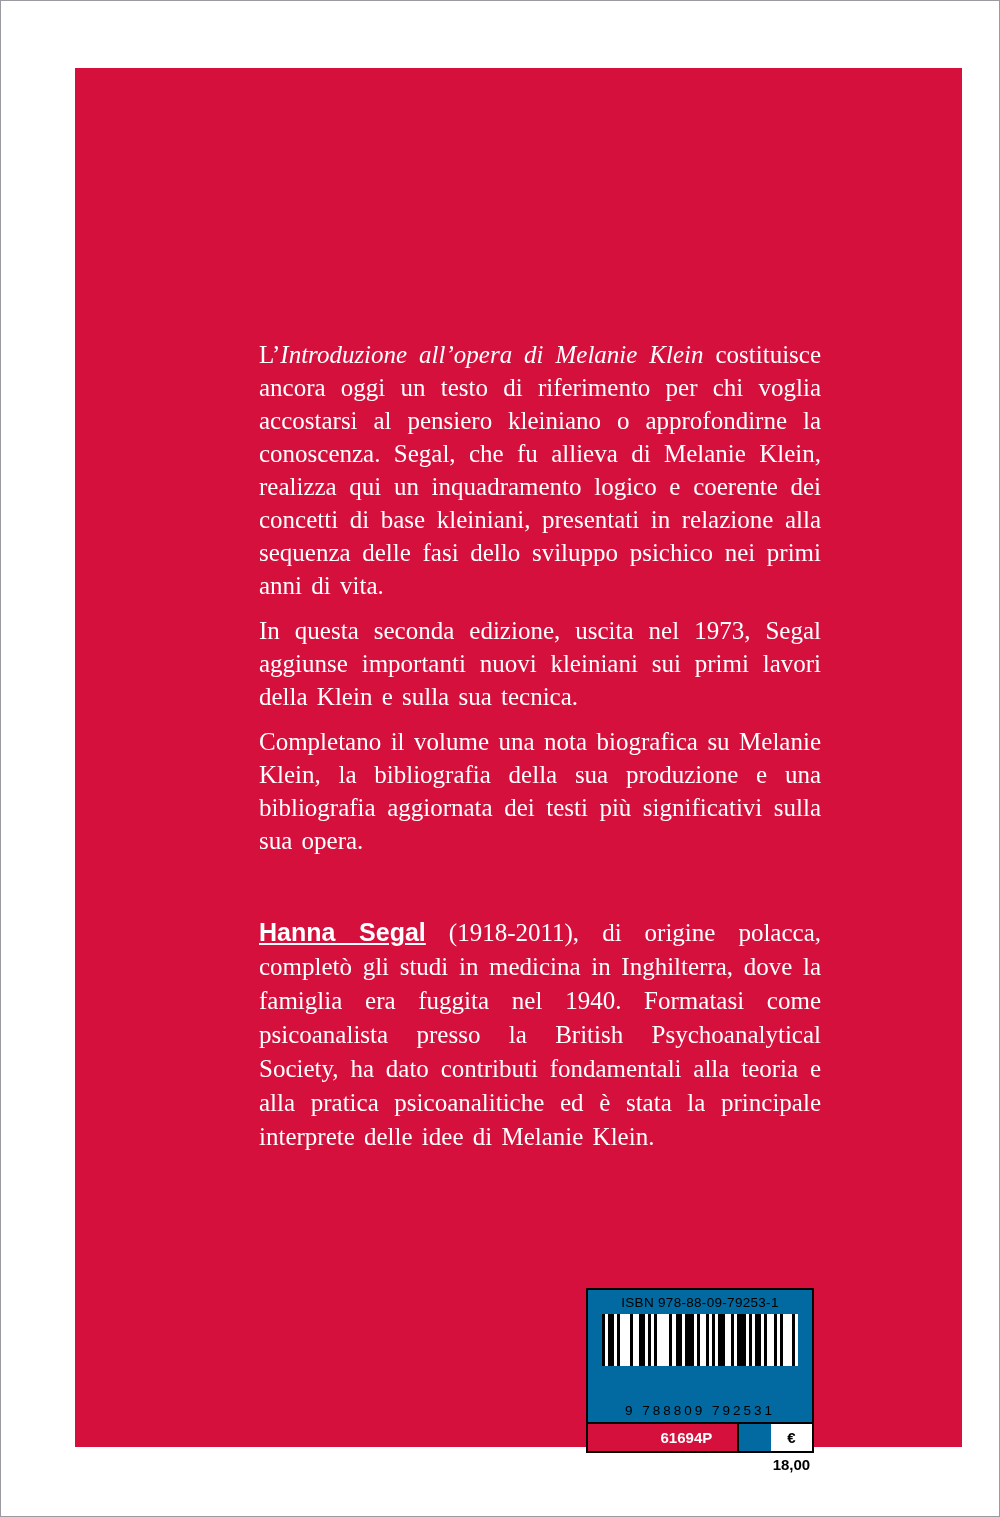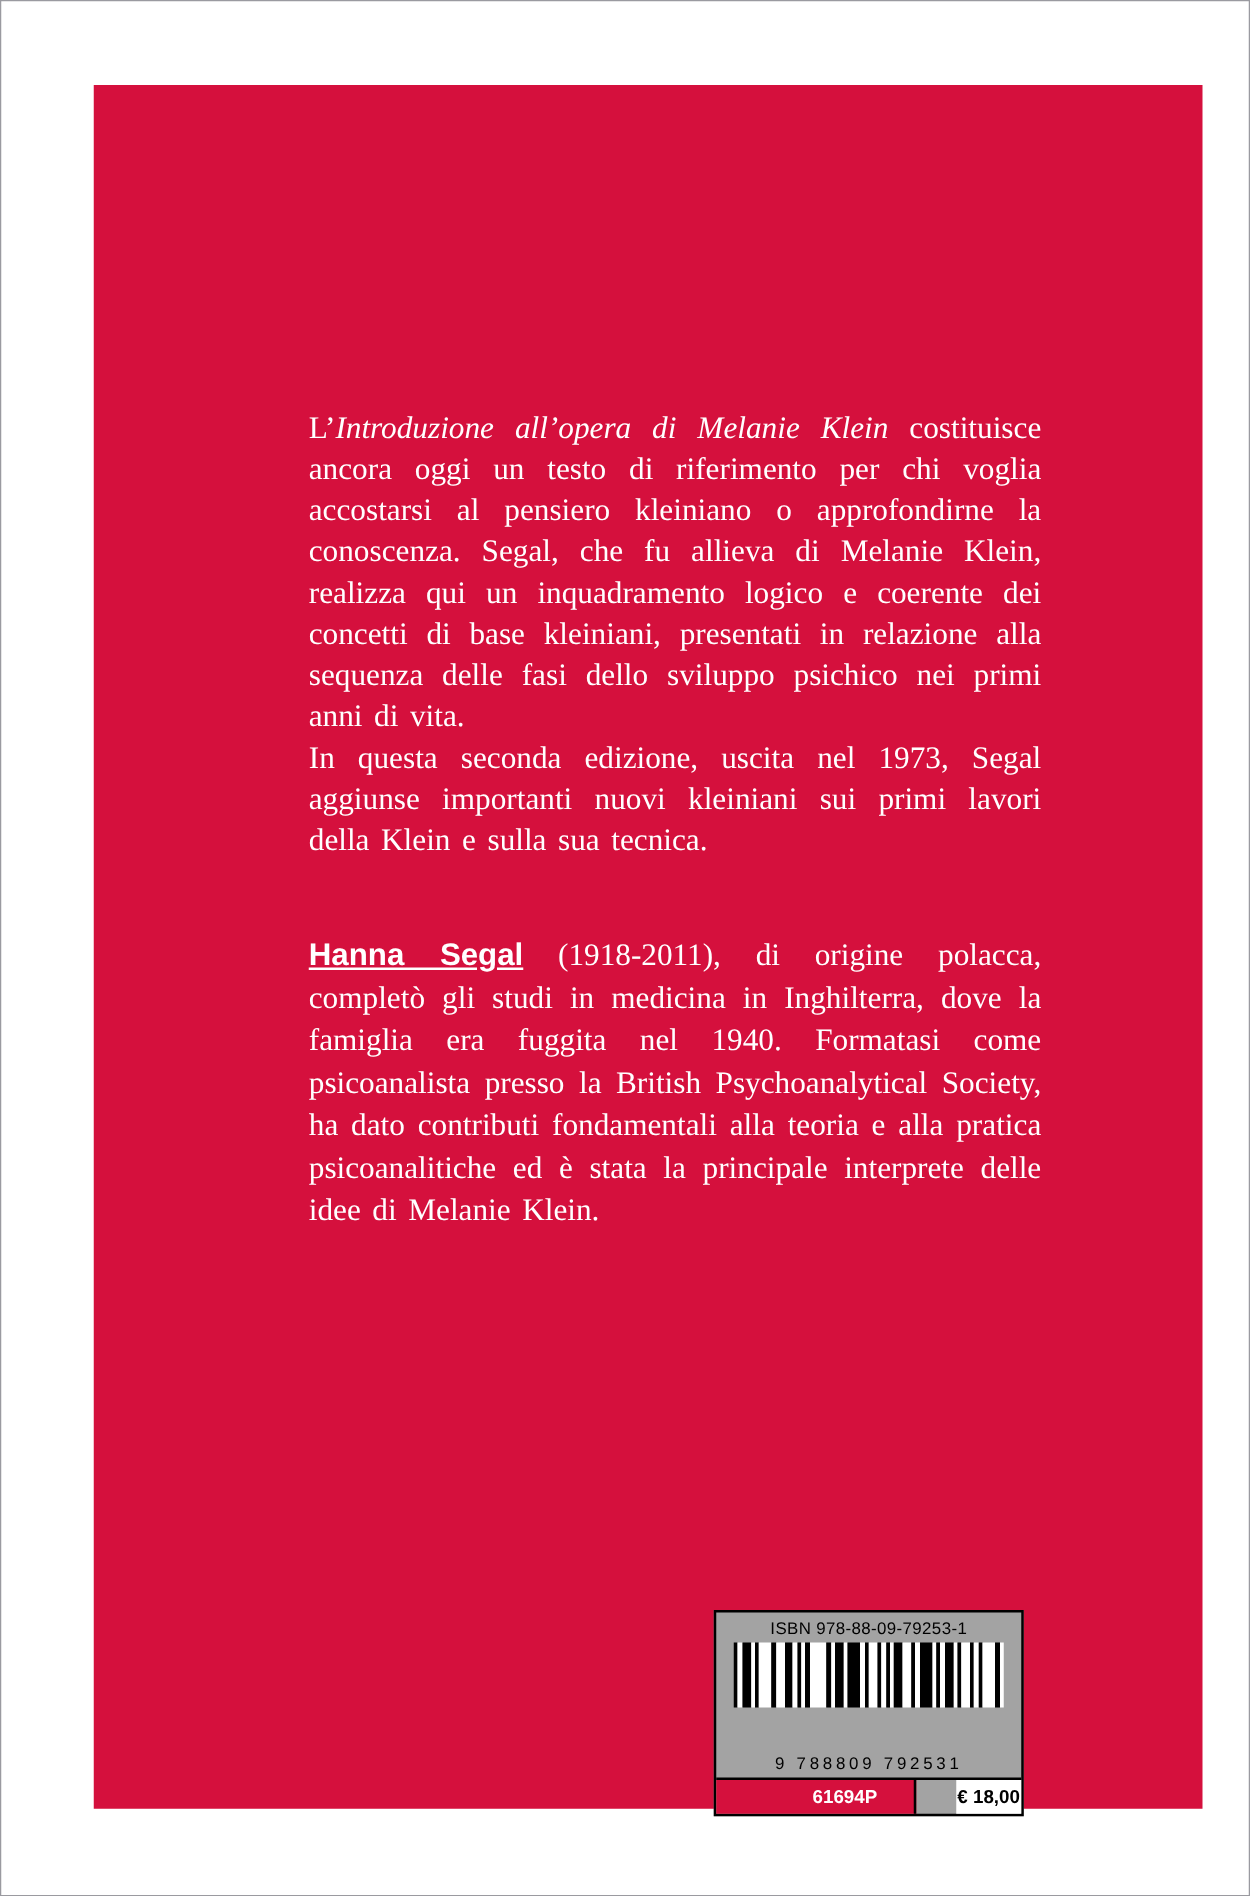--- a/index.html
+++ b/index.html
@@ -22,42 +22,42 @@
     width: 887px; height: 1379px;
     background: #d5103d;
   }
   .text-block {
     position: absolute;
     left: 172px; top: 258px;
     width: 586px;
     color: #ffffff;
   }
   .para {
-    margin: 0;
+    margin: 12px;
     font-size: 25px;
     line-height: 33px;
     text-align: justify;
     word-spacing: 3px;
   }
   .para i { font-style: italic; }
   .bio {
     margin-top: 58px;
     line-height: 34px;
   }
   .author {
     font-family: "Liberation Sans", sans-serif;
     font-weight: 700;
     font-style: normal;
     text-decoration: underline;
   }
   .barcode-box {
     position: absolute;
-    left: 496px; top: 1220px;
-    width: 248px;
-    background: #a3a3a3;
+    left: 511px; top: 1220px;
+    width: 228px;
+    background: #0369a1;
     border: 2px solid #000000;
     box-sizing: border-box;
   }
   .isbn {
     font-family: "Liberation Sans", sans-serif;
     font-size: 13.5px;
     color: #000000;
     text-align: center;
     padding: 5px 0 4px;
     letter-spacing: 0.3px;
@@ -104,20 +104,21 @@
 </head>
 <body>
 
 <div class="page-frame"></div>
 
 <div class="cover" style="background: rgb(213, 16, 61);">
 
   <div class="text-block" style="color: rgb(255, 255, 255);">
     <p class="para"><span>L’</span><i>Introduzione all’opera di Melanie Klein</i><span> costituisce ancora oggi un testo di riferimento per chi voglia accostarsi al pensiero kleiniano o approfondirne la conoscenza. Segal, che fu allieva di Melanie Klein, realizza qui un inquadramento logico e coerente dei concetti di base kleiniani, presentati in relazione alla sequenza delle fasi dello sviluppo psichico nei primi anni di vita.</span></p>
     <p class="para">In questa seconda edizione, uscita nel 1973, Segal aggiunse importanti nuovi kleiniani sui primi lavori della Klein e sulla sua tecnica.</p>
+    <p class="para">Completano il volume una nota biografica su Melanie Klein, la bibliografia della sua produzione e una bibliografia aggiornata dei testi più significativi sulla sua opera.</p>
     <p class="para bio"><b class="author">Hanna Segal</b><span> (1918-2011), di origine polacca, completò gli studi in medicina in Inghilterra, dove la famiglia era fuggita nel 1940. Formatasi come psicoanalista presso la British Psychoanalytical Society, ha dato contributi fondamentali alla teoria e alla pratica psicoanalitiche ed è stata la principale interprete delle idee di Melanie Klein.</span></p>
   </div>
 
   <div class="barcode-box">
     <div class="isbn">ISBN 978-88-09-79253-1</div>
     <div class="bars">
         <span style="flex:1 1 0;background:#000000"></span>
         <span style="flex:1 1 0;background:#ffffff"></span>
         <span style="flex:2 2 0;background:#000000"></span>
         <span style="flex:1 1 0;background:#ffffff"></span>

